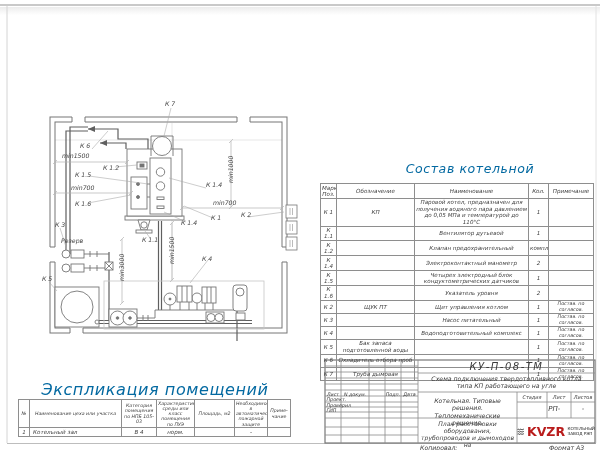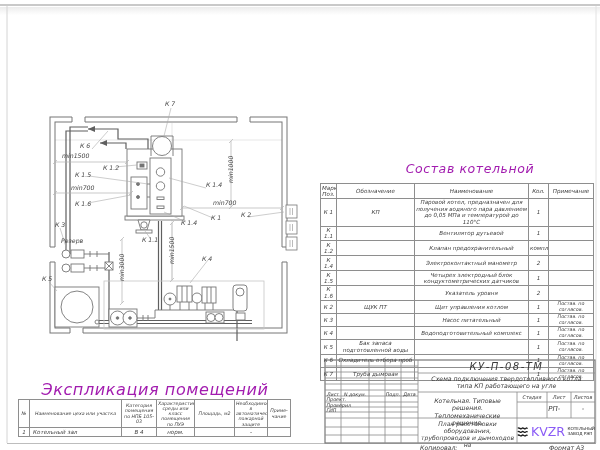--- a/index.html
+++ b/index.html
@@ -1,38 +1,38 @@
 <!DOCTYPE html>
 <html><head>
 <meta charset="utf-8">
 <style>
   *{box-sizing:border-box;margin:0;padding:0}
   html,body{width:600px;height:450px;background:#fff;overflow:hidden}
   .sheet{position:absolute;inset:0;background:#fff;font-family:"DejaVu Sans","Liberation Sans",sans-serif;font-style:italic;color:#3f3f3f}
   .lines{position:absolute;left:0;top:0}
   .topshadow{position:absolute;left:0;top:7px;width:600px;height:8px;background:linear-gradient(#ececec,#ffffff)}
-  .table-title{position:absolute;text-align:center;letter-spacing:.6px;color:#a21caf;white-space:nowrap}
+  .table-title{position:absolute;text-align:center;letter-spacing:.6px;color:#0369a1;white-space:nowrap}
   .dtable{position:absolute;border-collapse:collapse;table-layout:fixed;color:#424242}
   .dtable th,.dtable td{border:.7px solid #8e8e8e;font-weight:normal;text-align:center;vertical-align:middle;padding:.5px 1px;overflow:hidden}
   .sostav{left:320px;top:183px;width:273px;font-size:5.6px;line-height:1.15}
   .explic{left:18px;top:399px;width:272px;font-size:5.6px;line-height:1.12}
   .explic th{font-size:4.7px}
   .note-cell{font-size:4.8px}
   .tb-text{position:absolute;line-height:1.2;color:#3b3b3b}
   .center{text-align:center}
   .docnum{left:418px;top:361px;width:177px;font-size:10px;letter-spacing:1.5px}
   .desc{left:420px;top:374.5px;width:173px;font-size:6.2px}
   .colhdr{font-size:4.8px;height:5px}
   .role{font-size:4.8px;width:30px;text-align:left}
   .proj{left:419px;top:397px;width:97px;font-size:6.2px}
   .stagehdr{top:393.5px;font-size:5px}
   .stageval{top:404.5px;font-size:7px}
   .drawtitle{left:419px;top:419.5px;width:97px;font-size:6.1px}
   .logo{left:517px;top:419px;width:78px;height:24px;display:flex;align-items:center;justify-content:center;gap:2.5px;font-style:normal}
-  .logo .kvzr{font-size:12.5px;font-weight:normal;letter-spacing:0;color:#8b5cf6}
+  .logo .kvzr{font-size:12.5px;font-weight:bold;letter-spacing:0;color:#b91c1c}
   .logo .company{font-size:4.2px;line-height:1.3;color:#242424;text-align:left}
   .footnote{font-size:6.2px}
 </style>
 </head>
 <body>
 
 <div class="sheet">
   <div class="topshadow"></div>
 
   <svg class="lines" width="600" height="450" viewBox="0 0 600 450">

